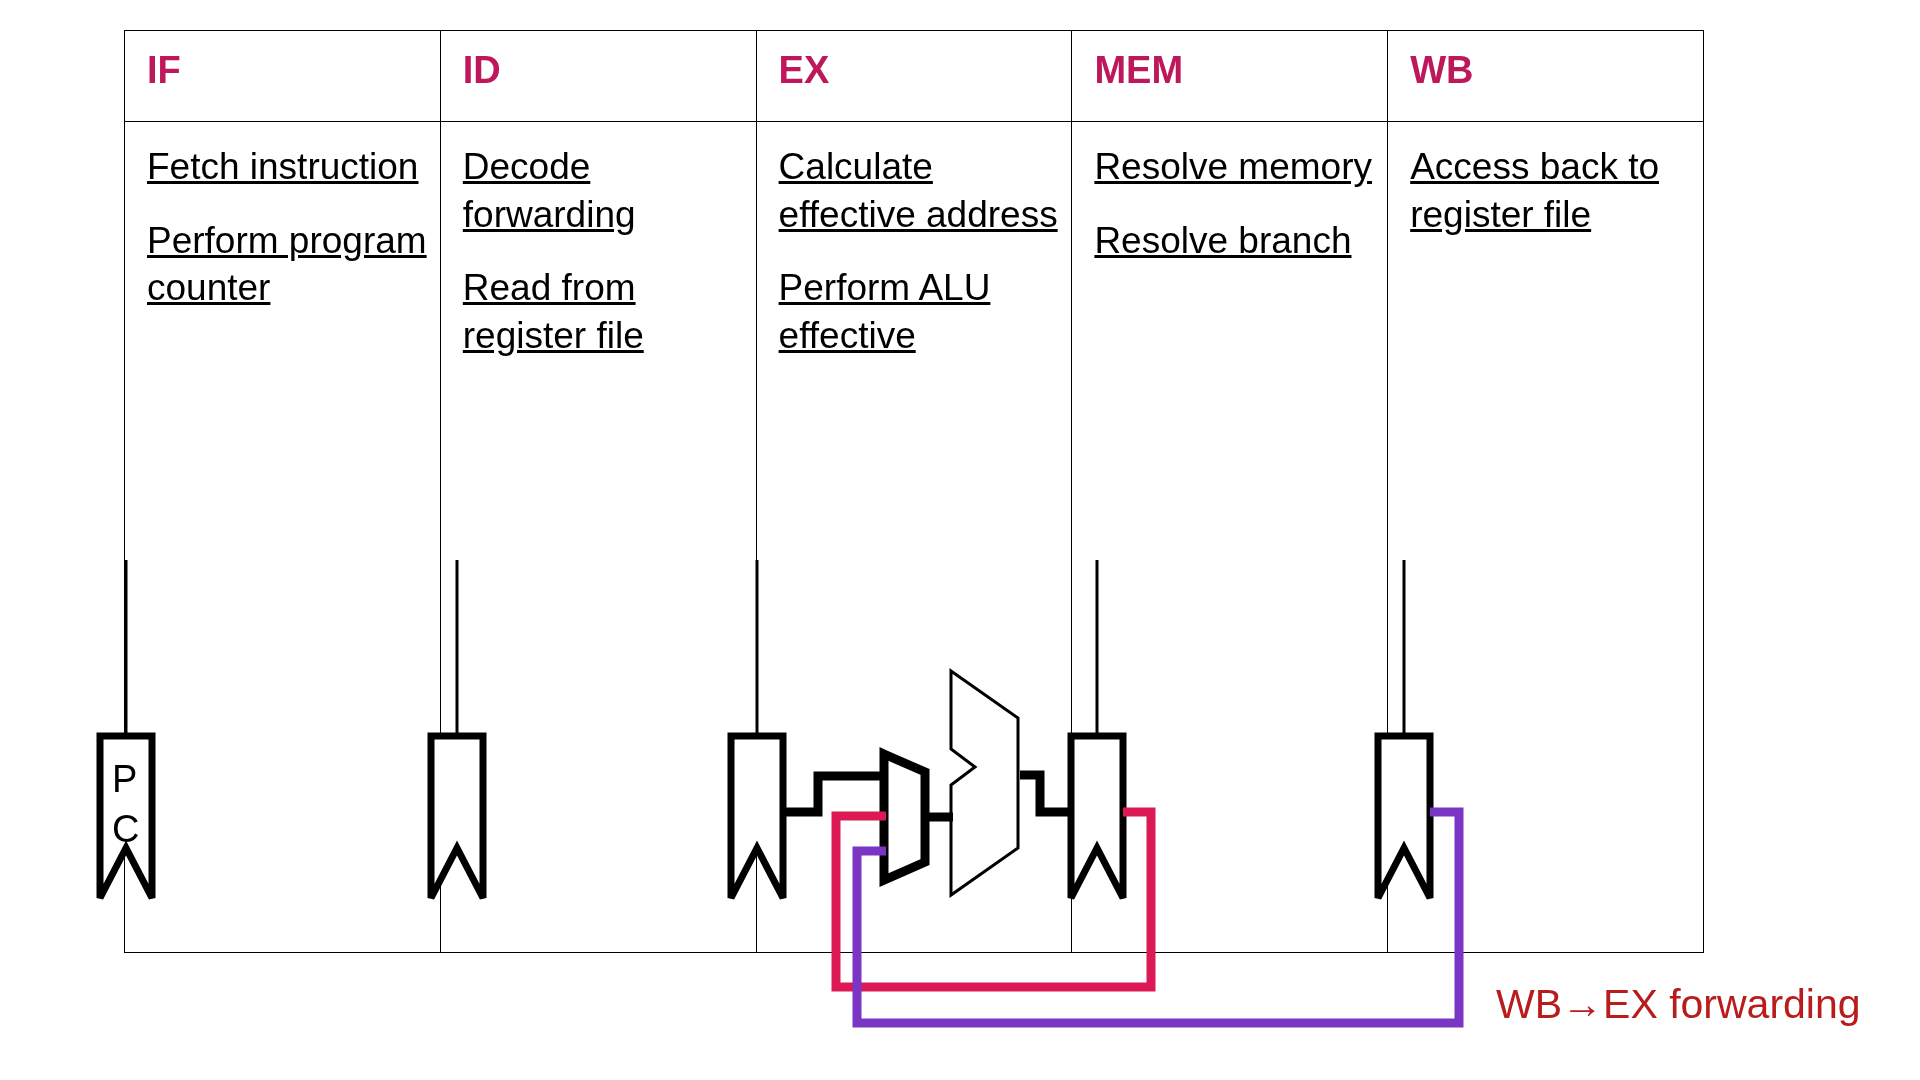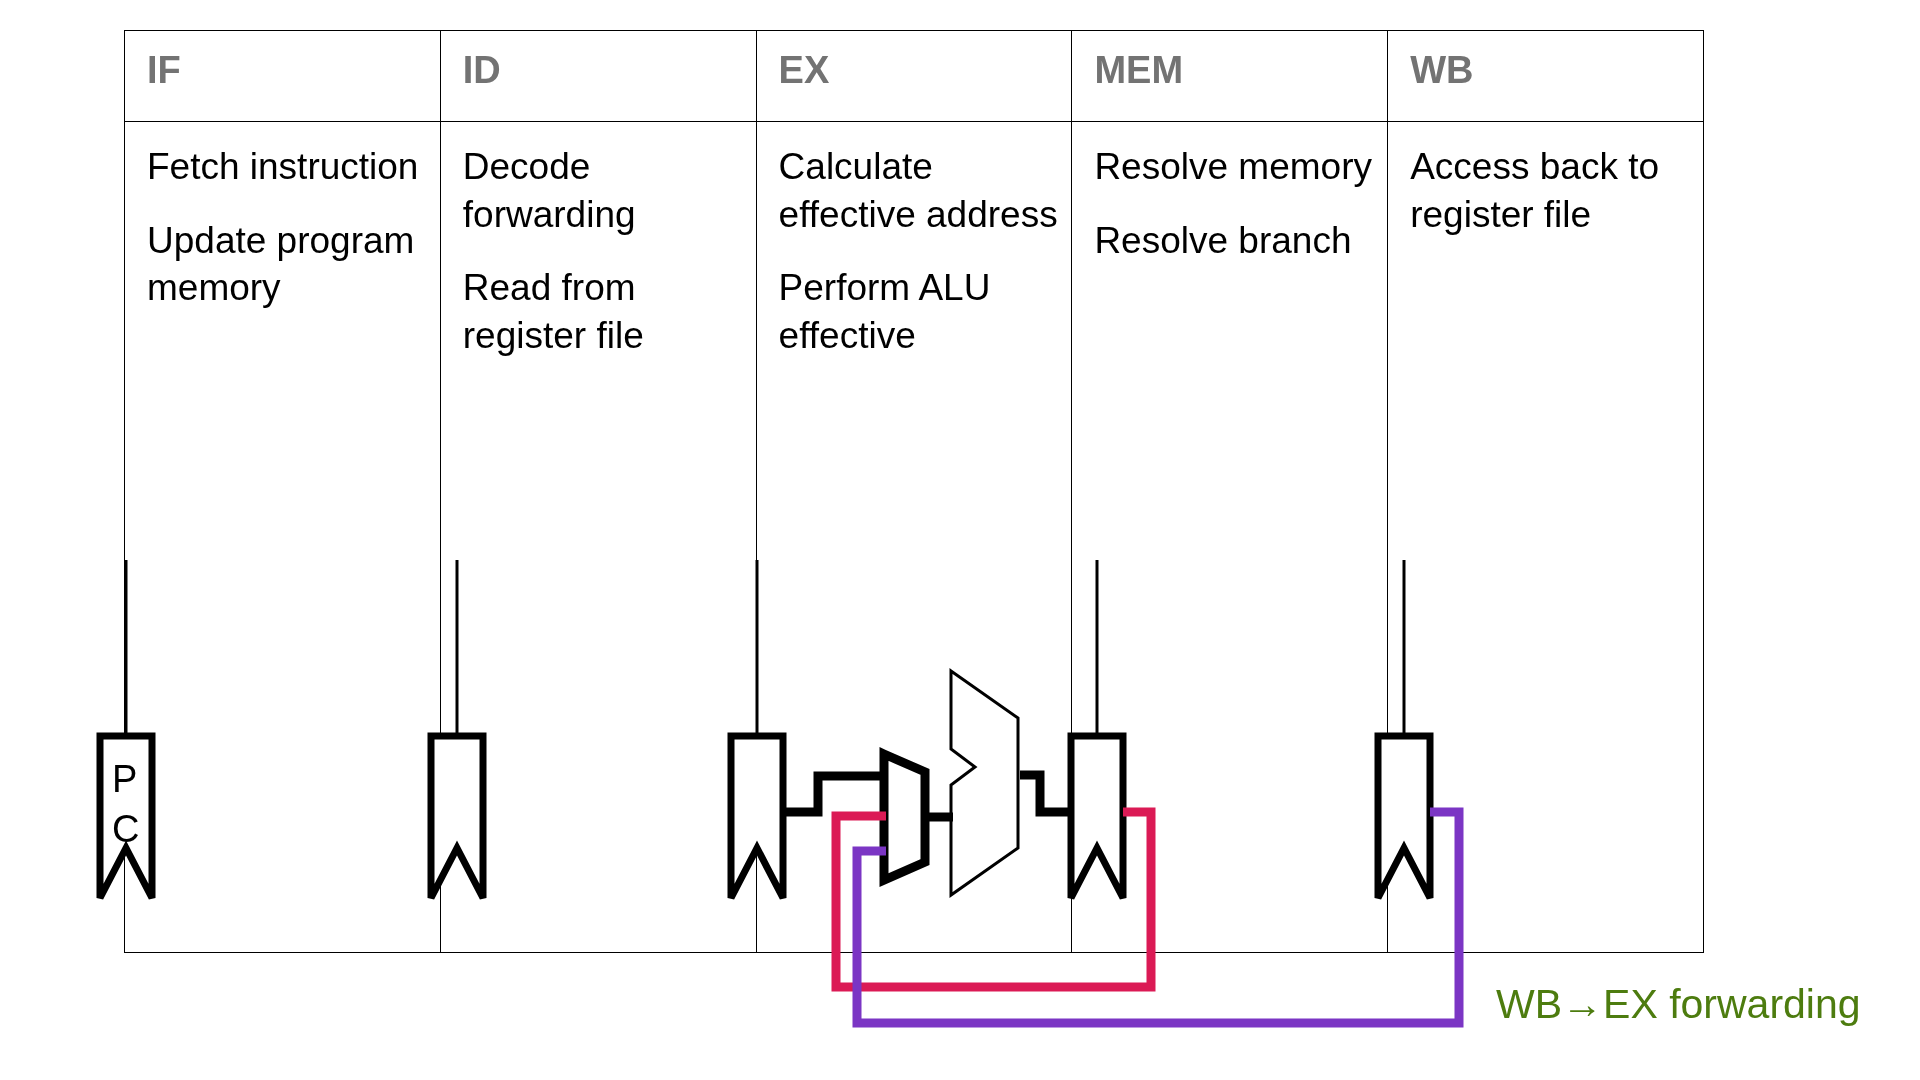--- a/index.html
+++ b/index.html
@@ -29,29 +29,30 @@
     vertical-align: top;
     padding: 0;
     background: transparent;
   }
   .hdr-cell {
     height: 90px;
   }
   .hdr-label {
     font-size: 38px;
     font-weight: bold;
-    color: #737373;
+    color: #be185d;
     padding: 20px 0 0 22px;
     line-height: 1;
   }
   .body-cell {
     height: 830px;
   }
   .body-inner {
     padding: 21px 10px 0 22px;
+    text-decoration: underline;
   }
   .body-para {
     font-size: 37px;
     line-height: 1.29;
     color: #000000;
     margin: 0 0 26px 0;
   }
   .body-para:last-child { margin-bottom: 0; }
 
   
@@ -63,21 +64,21 @@
     height: 1080px;
     pointer-events: none;
   }
   .fwd-label {
     position: absolute;
     font-size: 41px;
     white-space: nowrap;
     line-height: 1;
   }
   #mem-ex-label { left: 345px; top: 938px; color: #DB1A55; }
-  #wb-ex-label  { left: 1496px; top: 984px; color: #4d7c0f; }
+  #wb-ex-label  { left: 1496px; top: 984px; color: #b91c1c; }
 
   .reg-letter {
     position: absolute;
     font-size: 38px;
     color: #000000;
     line-height: 1;
   }
   #pc-letter-p { left: 112px; top: 760px; }
   #pc-letter-c { left: 112px; top: 810px; }
 </style>
@@ -102,21 +103,21 @@
         <div class="hdr-label">MEM</div>
       </td>
       <td class="hdr-cell">
         <div class="hdr-label">WB</div>
       </td>
     </tr>
     <tr>
       <td class="body-cell">
         <div class="body-inner">
           <p class="body-para">Fetch instruction</p>
-          <p class="body-para">Update program memory</p>
+          <p class="body-para">Perform program counter</p>
         </div>
       </td>
       <td class="body-cell">
         <div class="body-inner">
           <p class="body-para">Decode forwarding</p>
           <p class="body-para">Read from register file</p>
         </div>
       </td>
       <td class="body-cell">
         <div class="body-inner">

